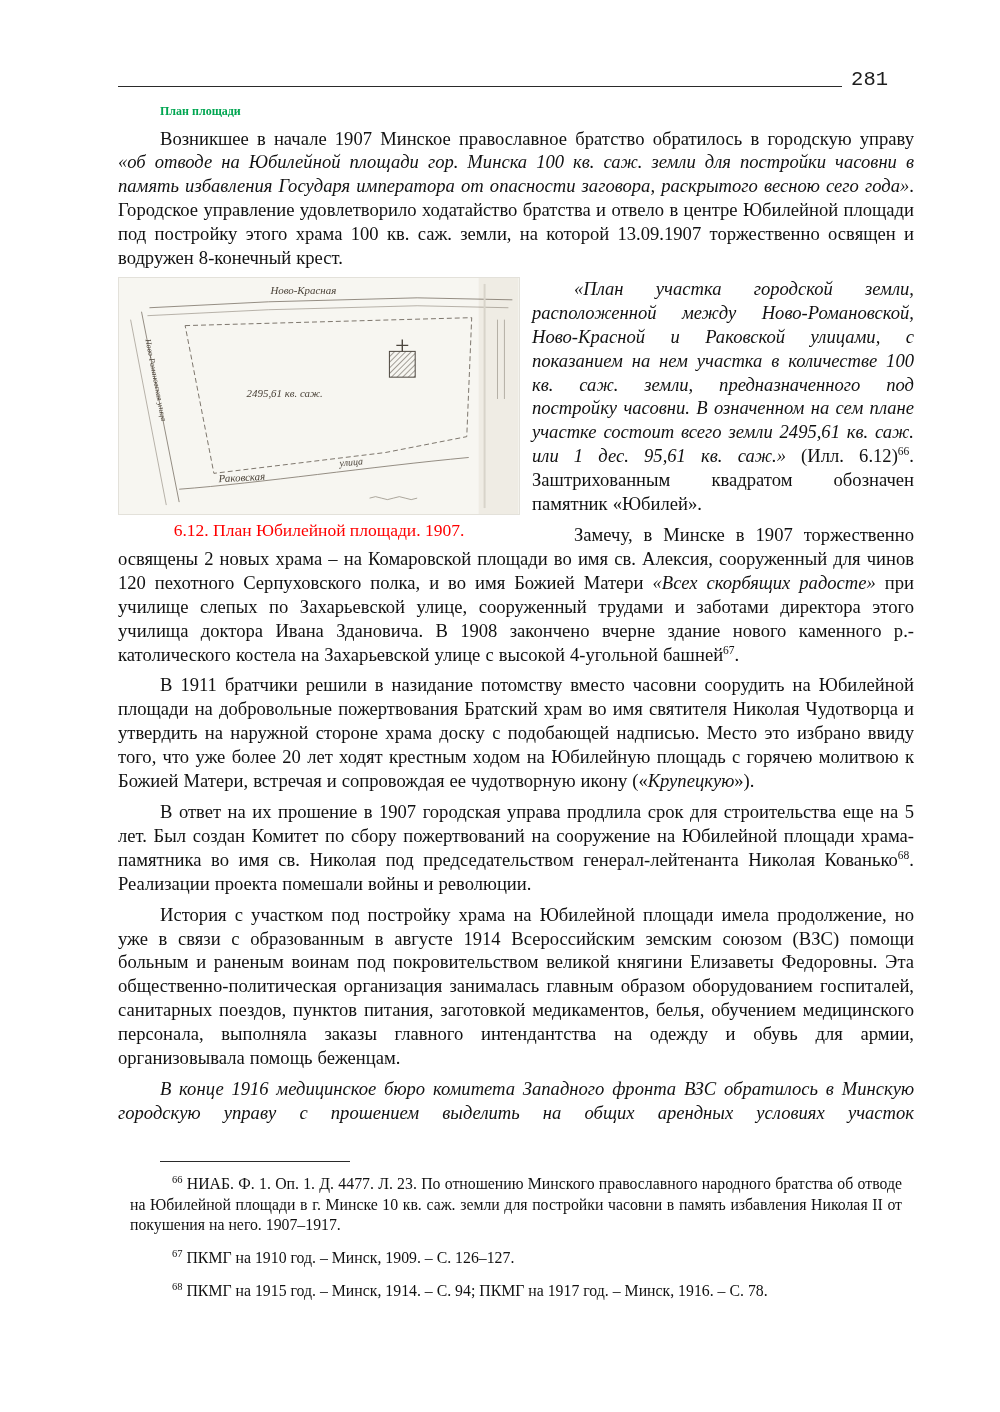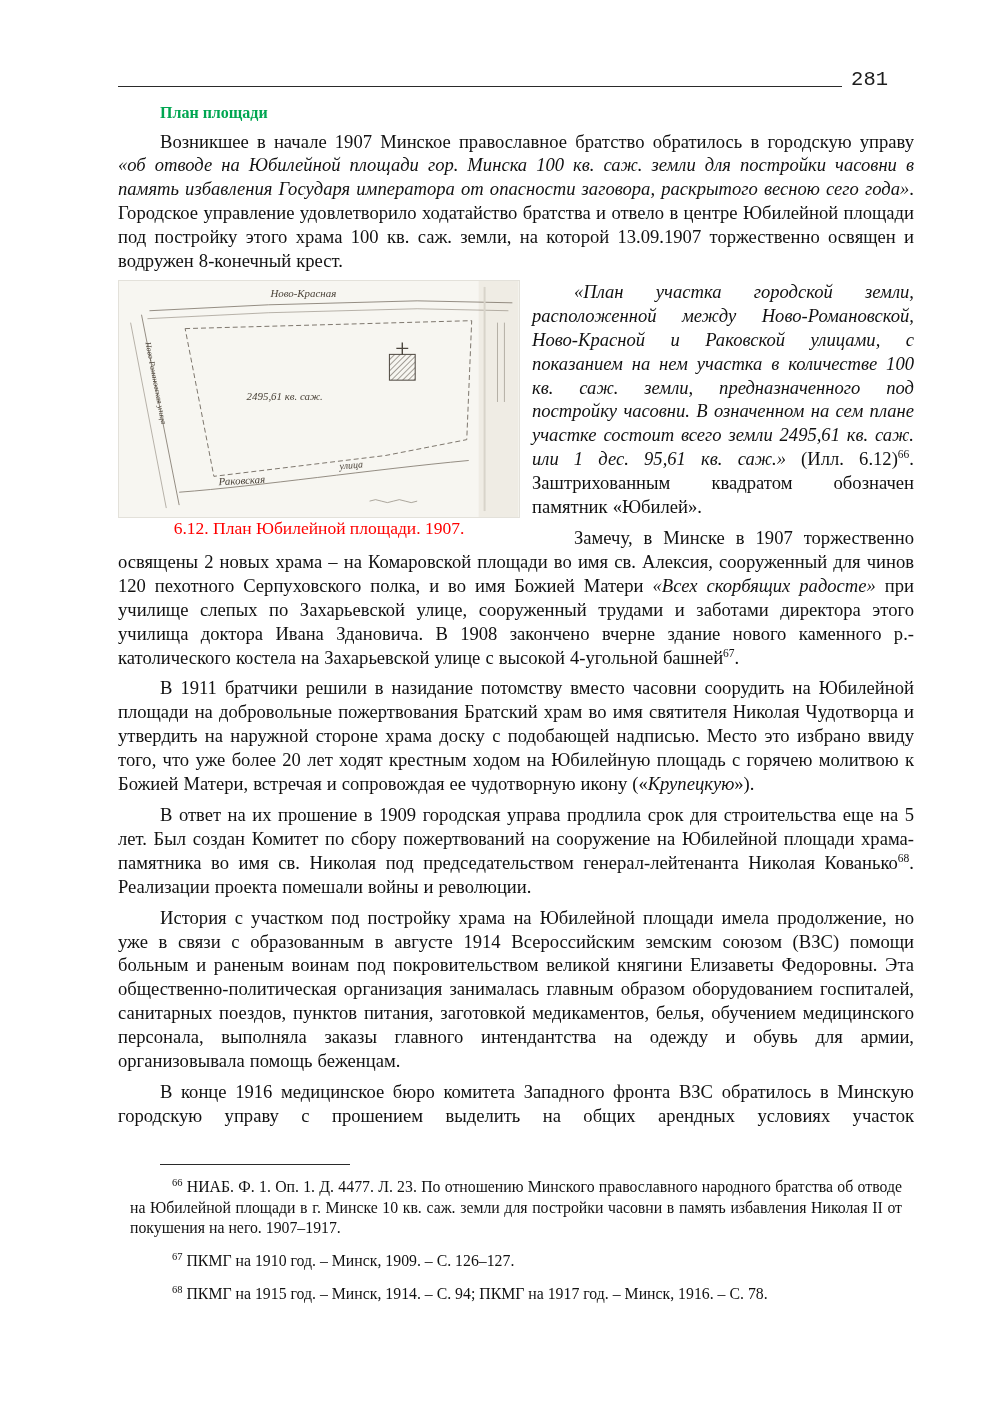--- a/index.html
+++ b/index.html
@@ -6,31 +6,31 @@
   html, body { margin: 0; padding: 0; background: #ffffff; }
   .page {
     width: 1000px; height: 1412px; position: relative; overflow: hidden;
     background: #ffffff; color: #111;
     font-family: "Liberation Serif", "DejaVu Serif", serif;
   }
   .header { display: flex; align-items: flex-end; padding: 70px 112px 0 118px; }
   .rule { flex: 1; height: 0; border-bottom: 1.6px solid #2a2a2a; margin: 0 9px 4px 0; }
   .pagenum { font-size: 20.5px; line-height: 1; color: #1d1d1d; font-family: Liberation Mono, monospace; }
   .content { padding: 0 86px 0 118px; }
-  h1.heading { font-size: 16px; font-weight: bold; color: #00A651; margin: 13px 0 8px 42px; }
+  h1.heading { font-size: 12px; font-weight: bold; color: #00A651; margin: 13px 0 8px 42px; }
   .para {
     font-size: 18.6px; line-height: 23.9px; text-align: justify;
     text-indent: 42px; margin: 7px 0 3px 0; word-spacing: 0.4px;
   }
   .italic { font-style: italic; }
   sup.fnref { font-size: 11.5px; line-height: 0; vertical-align: super; }
   .figure { float: left; width: 402px; margin: 4px 12px 2px 0; }
   .plan { display: block; width: 402px; height: 238px; border: 1px solid #e3e1da; background: #f7f6f1; }
-  .caption { font-size: 17.5px; color: #FF0000; text-align: center; line-height: 1.2; }
-  .force-last { text-align-last: justify; }
+  .caption { font-size: 17.5px; color: #FF0000; text-align: center; margin-top: 5px; line-height: 1.2; }
+  .force-last { text-align-last: justify; font-style: italic; }
   .footnotes { margin-top: 36px; }
   .fnsep { width: 190px; border-top: 1.5px solid #2a2a2a; margin: 0 0 8px 42px; }
   .fn { font-size: 15.8px; line-height: 20.8px; text-align: justify; text-indent: 42px; margin: 12px; }
   sup.fnnum { font-size: 10.5px; line-height: 0; vertical-align: super; }
   .maplabel { font-family: "Liberation Serif", "DejaVu Serif", serif; font-style: italic; fill: #4a4238; }
 </style>
 </head>
 <body>
 
 <div class="page">
@@ -85,21 +85,21 @@
       </svg>
       <div class="caption" style="color: rgb(255, 0, 0);">6.12. План Юбилейной площади. 1907.</div>
     </div>
 
     <p class="para"><span class="italic">«План участка городской земли, расположенной между Ново-Романовской, Ново-Красной и Раковской улицами, с показанием на нем участка в количестве 100 кв. саж. земли, предназначенного под постройку часовни. В означенном на сем плане участке состоит всего земли 2495,61 кв. саж. или 1 дес. 95,61 кв. саж.»</span><span> (Илл. 6.12)</span><sup class="fnref">66</sup><span>. Заштрихованным квадратом обозначен памятник «Юбилей».</span></p>
 
     <p class="para"><span>Замечу, в Минске в 1907 торжественно освящены 2 новых храма – на Комаровской площади во имя св. Алексия, сооруженный для чинов 120 пехотного Серпуховского полка, и во имя Божией Матери </span><span class="italic">«Всех скорбящих радосте»</span><span> при училище слепых по Захарьевской улице, сооруженный трудами и заботами директора этого училища доктора Ивана Здановича. В 1908 закончено вчерне здание нового каменного р.-католического костела на Захарьевской улице с высокой 4-угольной башней</span><sup class="fnref">67</sup><span>.</span></p>
 
     <p class="para"><span>В 1911 братчики решили в назидание потомству вместо часовни соорудить на Юбилейной площади на добровольные пожертвования Братский храм во имя святителя Николая Чудотворца и утвердить на наружной стороне храма доску с подобающей надписью. Место это избрано ввиду того, что уже более 20 лет ходят крестным ходом на Юбилейную площадь с горячею молитвою к Божией Матери, встречая и сопровождая ее чудотворную икону («</span><span class="italic">Крупецкую</span><span>»).</span></p>
 
-    <p class="para"><span>В ответ на их прошение в 1909 городская управа продлила срок для строительства еще на 5 лет. Был создан Комитет по сбору пожертвований на сооружение на Юбилейной площади храма-памятника во имя св. Николая под председательством генерал-лейтенанта Николая Кованько</span><sup class="fnref">68</sup><span>. Реализации проекта помешали войны и революции.</span></p>
+    <p class="para"><span>В ответ на их прошение в 1907 городская управа продлила срок для строительства еще на 5 лет. Был создан Комитет по сбору пожертвований на сооружение на Юбилейной площади храма-памятника во имя св. Николая под председательством генерал-лейтенанта Николая Кованько</span><sup class="fnref">68</sup><span>. Реализации проекта помешали войны и революции.</span></p>
 
     <p class="para">История с участком под постройку храма на Юбилейной площади имела продолжение, но уже в связи с образованным в августе 1914 Всероссийским земским союзом (ВЗС) помощи больным и раненым воинам под покровительством великой княгини Елизаветы Федоровны. Эта общественно-политическая организация занималась главным образом оборудованием госпиталей, санитарных поездов, пунктов питания, заготовкой медикаментов, белья, обучением медицинского персонала, выполняла заказы главного интендантства на одежду и обувь для армии, организовывала помощь беженцам.</p>
 
     <p class="para force-last">В конце 1916 медицинское бюро комитета Западного фронта ВЗС обратилось в Минскую городскую управу с прошением выделить на общих арендных условиях участок</p>
 
     <div class="footnotes">
       <div class="fnsep"></div>
       <p class="fn"><sup class="fnnum">66</sup><span> НИАБ. Ф. 1. Оп. 1. Д. 4477. Л. 23. По отношению Минского православного народного братства об отводе на Юбилейной площади в г. Минске 10 кв. саж. земли для постройки часовни в память избавления Николая II от покушения на него. 1907–1917.</span></p>
       <p class="fn"><sup class="fnnum">67</sup><span> ПКМГ на 1910 год. – Минск, 1909. – С. 126–127.</span></p>
       <p class="fn"><sup class="fnnum">68</sup><span> ПКМГ на 1915 год. – Минск, 1914. – С. 94; ПКМГ на 1917 год. – Минск, 1916. – С. 78.</span></p>

